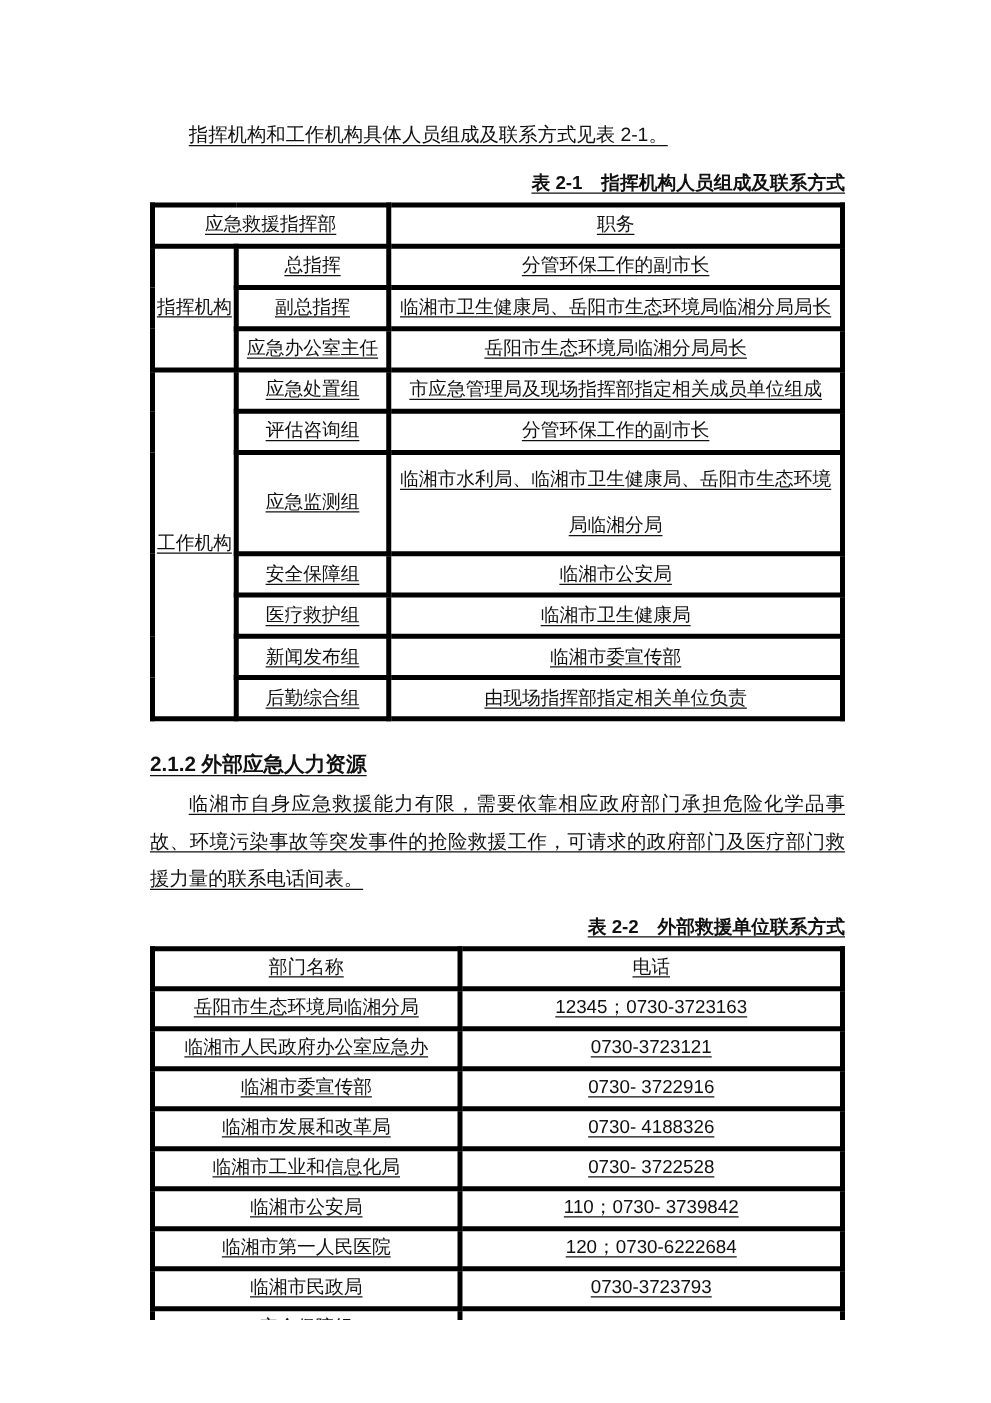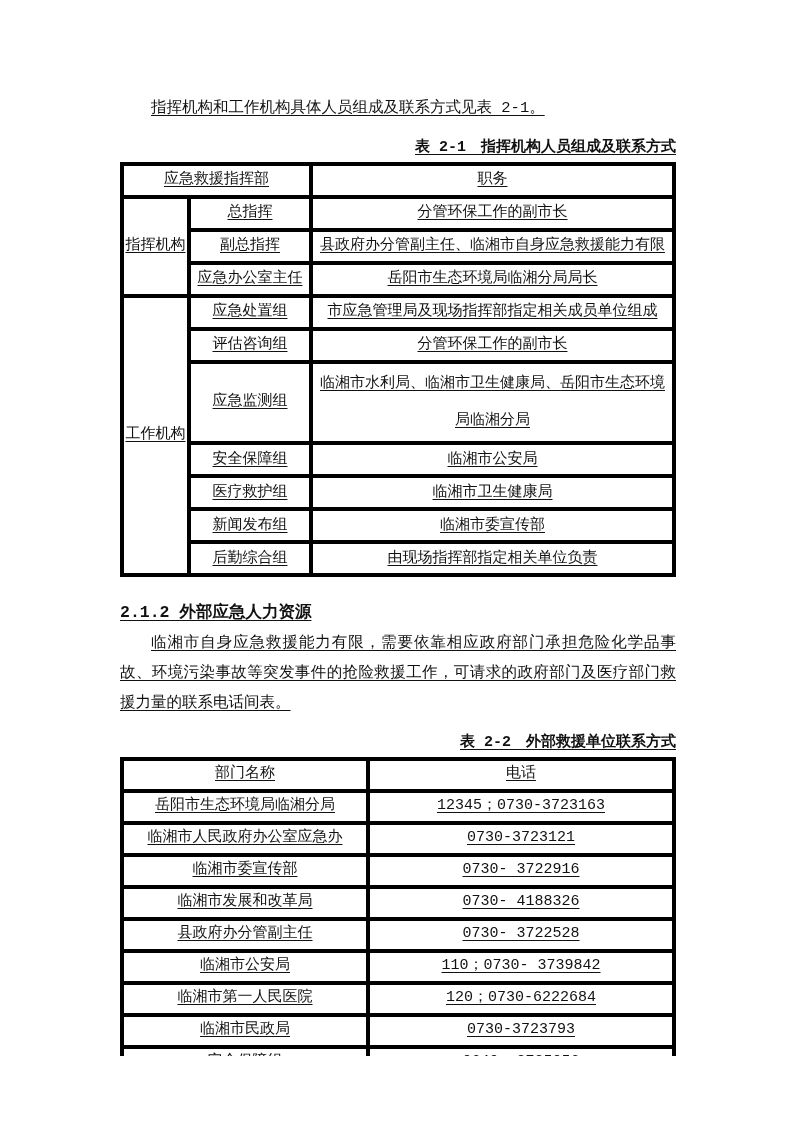--- a/index.html
+++ b/index.html
@@ -7,21 +7,21 @@
     padding: 0;
     background: #ffffff;
   }
   .page {
     position: relative;
     width: 793px;
     height: 1056px;
     background: #ffffff;
     box-sizing: border-box;
     padding: 94px 117px 0 120px;
-    font-family: Liberation Mono, monospace;
+    font-family: Liberation Sans, sans-serif;
     color: #111111;
     overflow: hidden;
   }
   .para {
     font-size: 15.5px;
     line-height: 1.92;
     margin: 0;
     text-align: justify;
   }
   .indent { text-indent: 2em; }
@@ -89,21 +89,21 @@
       </tr>
     </thead>
     <tbody>
         <tr>
           <td rowspan="3">指挥机构</td>
           <td>总指挥</td>
           <td>分管环保工作的副市长</td>
         </tr>
         <tr>
           <td>副总指挥</td>
-          <td>县政府办分管副主任、临湘市自身应急救援能力有限</td>
+          <td>临湘市卫生健康局、岳阳市生态环境局临湘分局局长</td>
         </tr>
         <tr>
           <td>应急办公室主任</td>
           <td>岳阳市生态环境局临湘分局局长</td>
         </tr>
         <tr>
           <td rowspan="7">工作机构</td>
           <td>应急处置组</td>
           <td>市应急管理局及现场指挥部指定相关成员单位组成</td>
         </tr>
@@ -162,21 +162,21 @@
         </tr>
         <tr>
           <td>临湘市委宣传部</td>
           <td>0730- 3722916</td>
         </tr>
         <tr>
           <td>临湘市发展和改革局</td>
           <td>0730- 4188326</td>
         </tr>
         <tr>
-          <td>县政府办分管副主任</td>
+          <td>临湘市工业和信息化局</td>
           <td>0730- 3722528</td>
         </tr>
         <tr>
           <td>临湘市公安局</td>
           <td>110；0730- 3739842</td>
         </tr>
         <tr>
           <td>临湘市第一人民医院</td>
           <td>120；0730-6222684</td>
         </tr>

